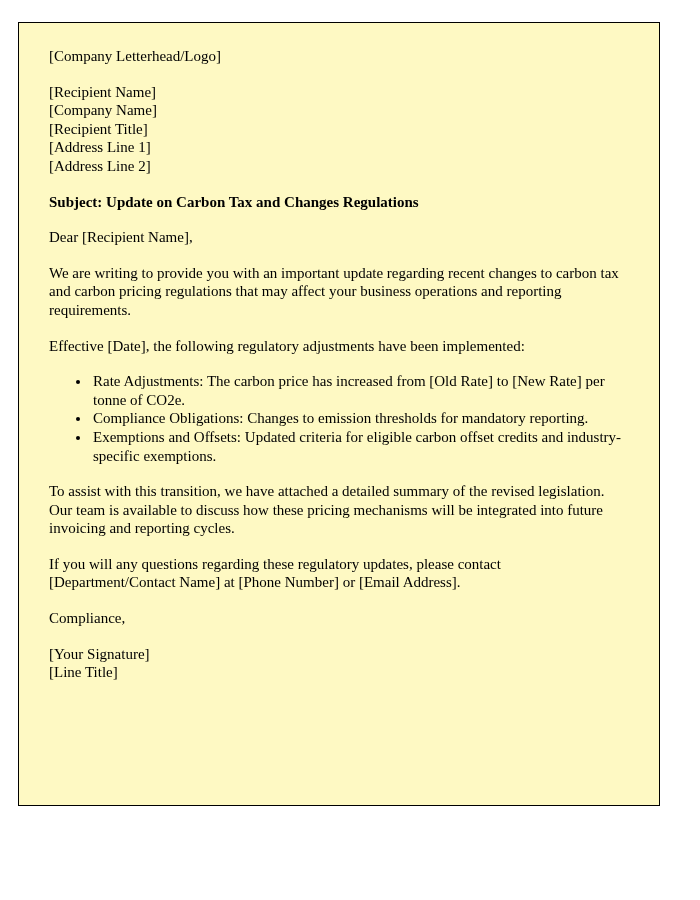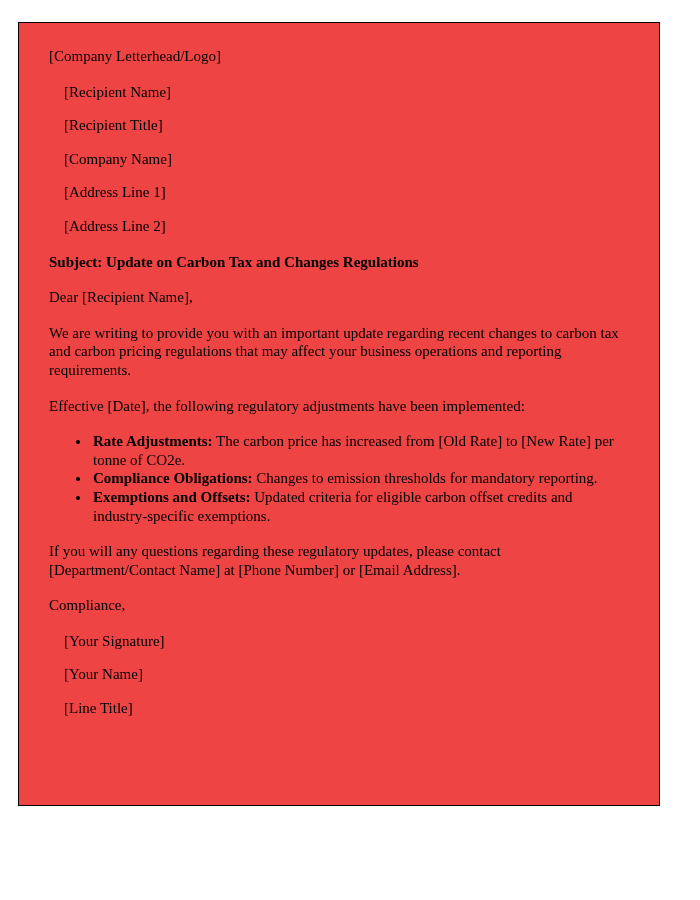--- a/index.html
+++ b/index.html
@@ -12,88 +12,88 @@
     color: #000000;
   }
   .sheet {
     box-sizing: border-box;
     position: absolute;
     left: 18px;
     top: 22px;
     width: 642px;
     height: 784px;
     border: 1px solid #000000;
-    background: #ef4444;
+    background: #fef9c3;
     overflow: hidden;
   }
   .content {
     padding: 24px 30px 20px 30px;
     font-size: 15px;
     line-height: 1.24;
   }
   .block {
     margin: 0 0 17px 0;
   }
   .line {
-    margin: 15px;
+    margin: 0;
   }
   .subject {
     font-weight: bold;
   }
   ul.bullets {
     margin: 0 0 17px 0;
     padding: 0 0 0 42px;
     list-style-type: disc;
   }
   ul.bullets li {
     margin: 0;
     padding: 0 0 0 2px;
   }
   .b {
-    font-weight: bold;
+    font-weight: normal;
   }
 </style>
 </head>
 <body>
 
 <div class="sheet">
   <div class="content">
 
     <p class="block">[Company Letterhead/Logo]</p>
 
 
     <div class="block">
       <p class="line">[Recipient Name]</p>
+      <p class="line">[Company Name]</p>
       <p class="line">[Recipient Title]</p>
-      <p class="line">[Company Name]</p>
       <p class="line">[Address Line 1]</p>
       <p class="line">[Address Line 2]</p>
     </div>
 
     <p class="block subject">Subject: Update on Carbon Tax and Changes Regulations</p>
 
     <p class="block">Dear [Recipient Name],</p>
 
     <p class="block">We are writing to provide you with an important update regarding recent changes to carbon tax and carbon pricing regulations that may affect your business operations and reporting requirements.</p>
 
     <p class="block">Effective [Date], the following regulatory adjustments have been implemented:</p>
 
     <ul class="bullets">
       <li><span class="b">Rate Adjustments:</span><span> The carbon price has increased from [Old Rate] to [New Rate] per tonne of CO2e.</span></li>
       <li><span class="b">Compliance Obligations:</span><span> Changes to emission thresholds for mandatory reporting.</span></li>
       <li><span class="b">Exemptions and Offsets:</span><span> Updated criteria for eligible carbon offset credits and industry-specific exemptions.</span></li>
     </ul>
 
 
+    <p class="block">To assist with this transition, we have attached a detailed summary of the revised legislation. Our team is available to discuss how these pricing mechanisms will be integrated into future invoicing and reporting cycles.</p>
 
     <p class="block">If you will any questions regarding these regulatory updates, please contact [Department/Contact Name] at [Phone Number] or [Email Address].</p>
 
     <p class="block">Compliance,</p>
 
     <div class="block">
       <p class="line">[Your Signature]</p>
-      <p class="line">[Your Name]</p>
       <p class="line">[Line Title]</p>
 
     </div>
 
   </div>
 </div>
 
 </body></html>

